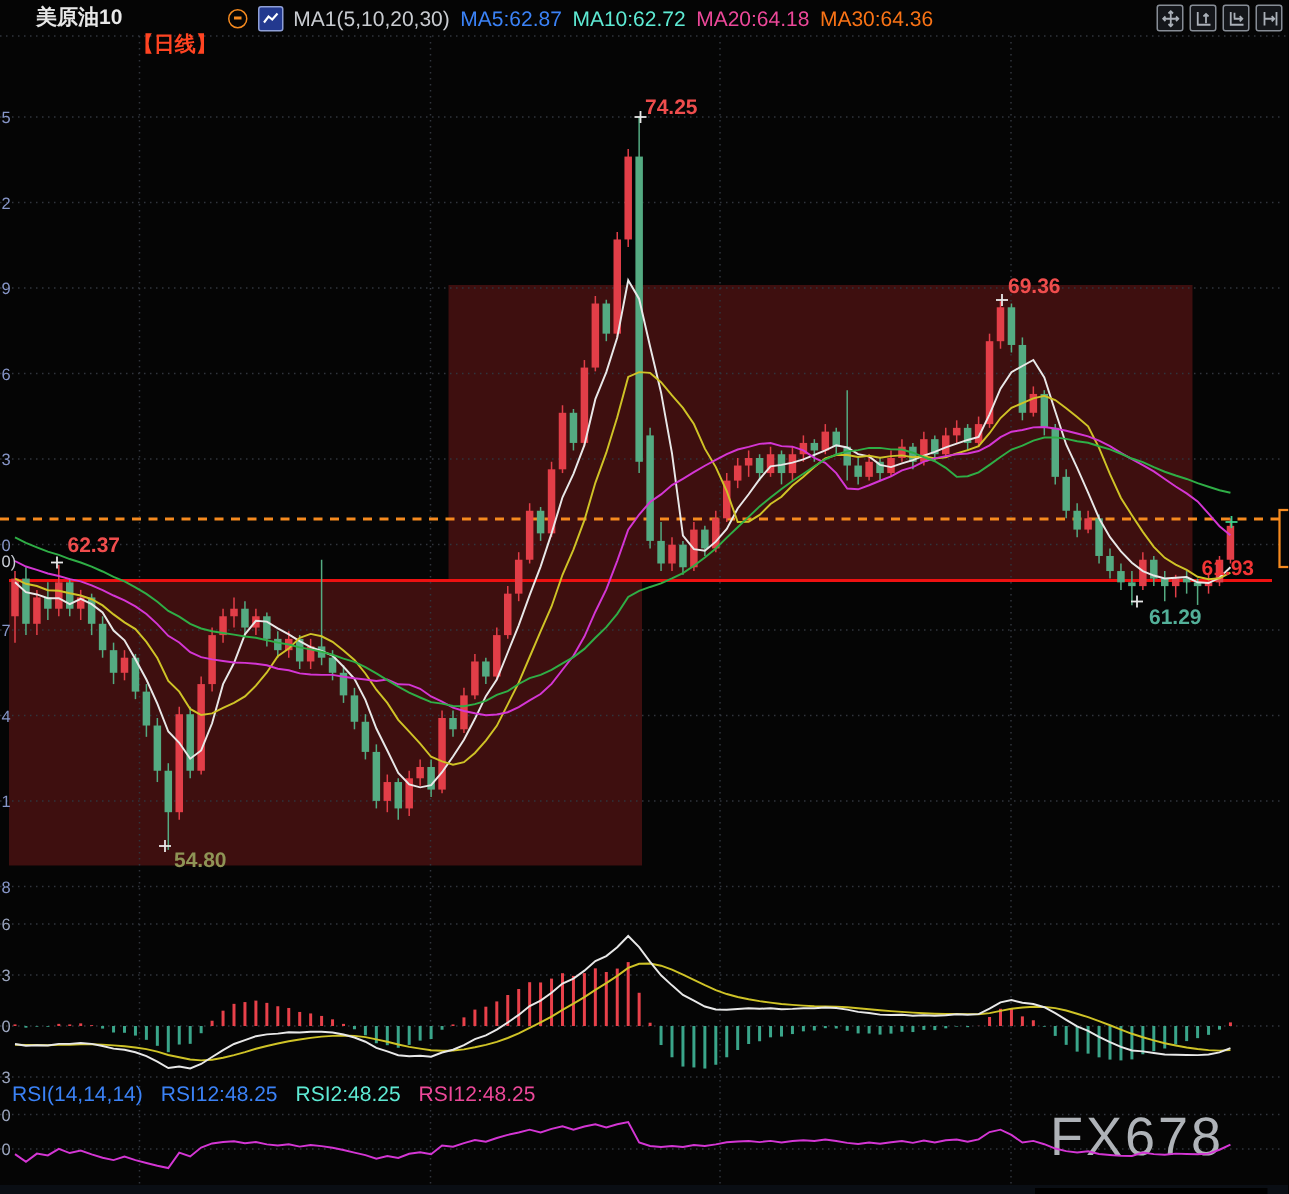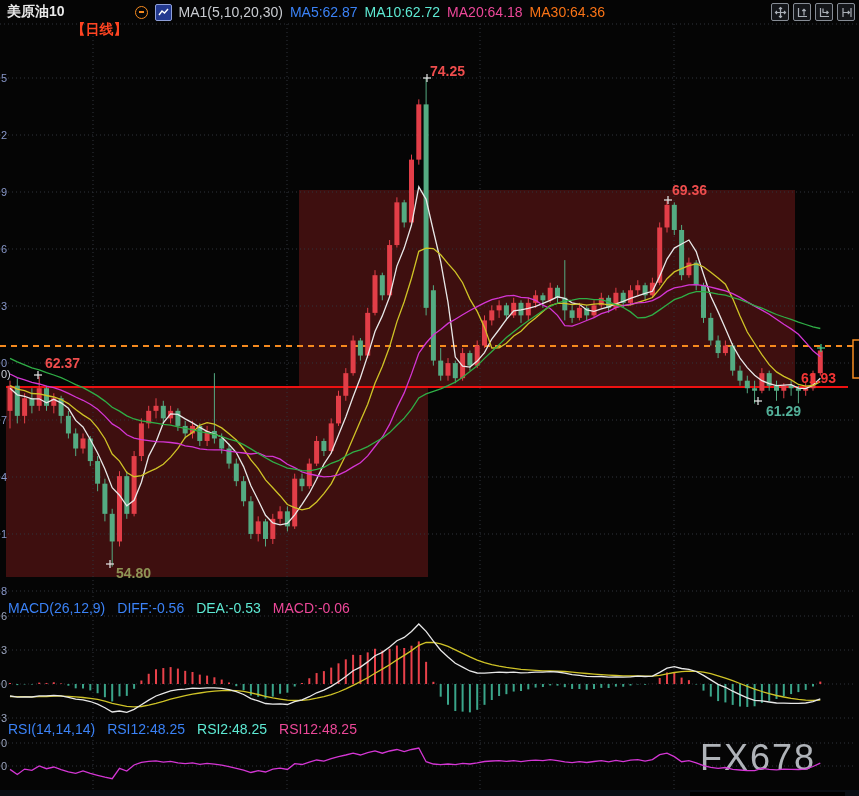--- a/index.html
+++ b/index.html
@@ -1,20 +1,20 @@
 <!DOCTYPE html>
 <html><head>
 <meta charset="utf-8">
 <style>
   html,body{margin:0;padding:0;background:#000;}
   body{font-family:"Liberation Sans","DejaVu Sans",sans-serif;}
   .stage{position:relative;width:859px;height:796px;background:#050505;overflow:hidden;}
   svg#chart{position:absolute;left:0;top:0;}
   .hdr{position:absolute;top:0;left:0;right:0;height:24px;display:flex;align-items:center;
-       gap:7px;padding:0 4px 0 7px;font-size:14px;z-index:5;background:transparent;white-space:nowrap;}
+       gap:7px;padding:0 4px 0 24px;font-size:14px;z-index:5;background:transparent;white-space:nowrap;}
   .sym{color:#e8e8e8;font-weight:bold;}
   .ptag{color:#ff4422;font-weight:bold;margin-top:36px;}
   .circ-icon{width:11px;height:11px;border:1.5px solid #f58a1f;border-radius:50%;
        display:inline-flex;align-items:center;justify-content:center;}
   .circ-icon i{display:block;width:5px;height:1.5px;background:#f58a1f;}
   .kicon{width:15px;height:15px;border-radius:2px;background:#23398f;border:1px solid #8fa0d8;
        display:inline-flex;align-items:center;justify-content:center;}
   .ind{color:#c9ccd1;}
   .c-white{color:#3b82f6;} .c-yellow{color:#5eead4;} .c-magenta{color:#ec4899;} .c-green{color:#f97316;}
   .spacer{flex:1;}
@@ -491,26 +491,20 @@
       <span class="tbtn">
         <svg width="13" height="13" viewBox="0 0 13 13" stroke="#aab0b8" stroke-width="1.2" fill="none">
           <path d="M3,2 V11"></path>
             <path d="M3,6.5 H9.5 M7.8,4.8 9.5,6.5 7.8,8.2"></path>
             <path d="M11,2 V11"></path>
         </svg>
       </span>
     </span>
   </div>
 
-  <div class="lblrow macd-row">
-    <span class="c-white">MACD(26,12,9)</span>
-    <span class="c-white">DIFF:-0.56</span>
-    <span class="c-yellow">DEA:-0.53</span>
-    <span class="c-magenta">MACD:-0.06</span>
-  </div>
 
   <div class="lblrow rsi-row">
     <span class="c-white">RSI(14,14,14)</span>
     <span class="c-white">RSI12:48.25</span>
     <span class="c-yellow">RSI2:48.25</span>
     <span class="c-magenta">RSI12:48.25</span>
   </div>
 
   <div class="botbar">
     <span class="seg"></span>

